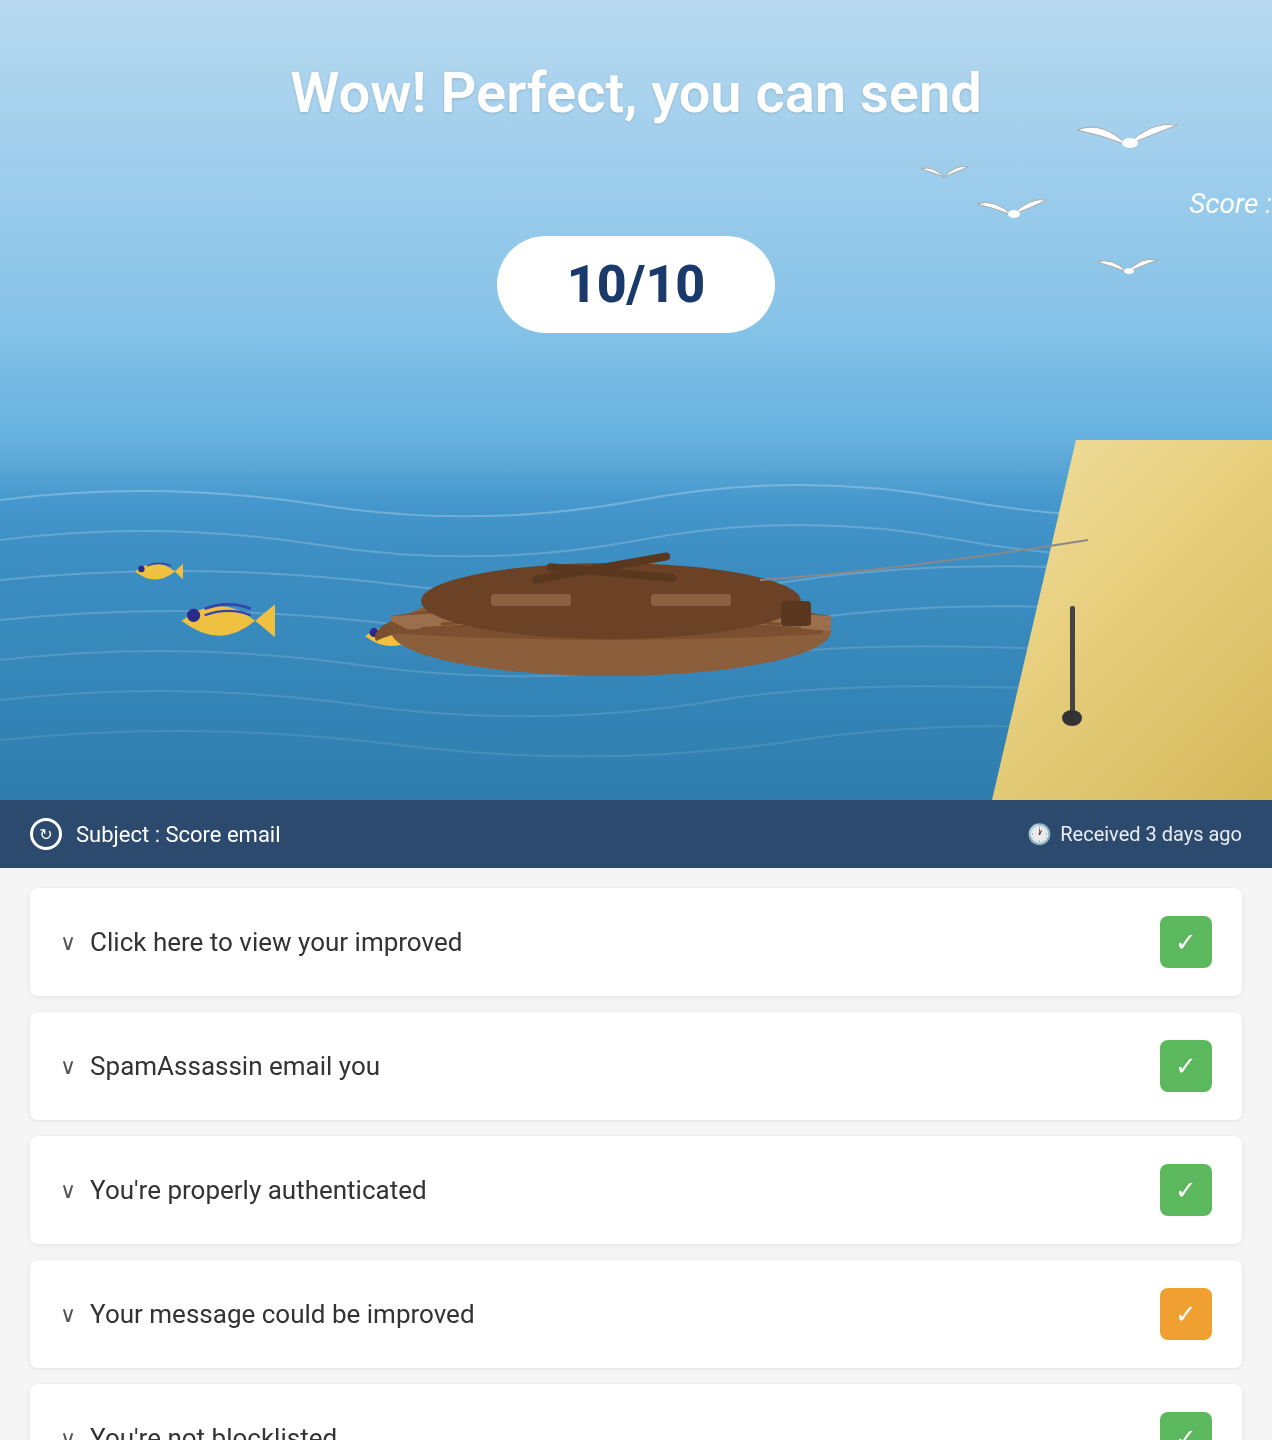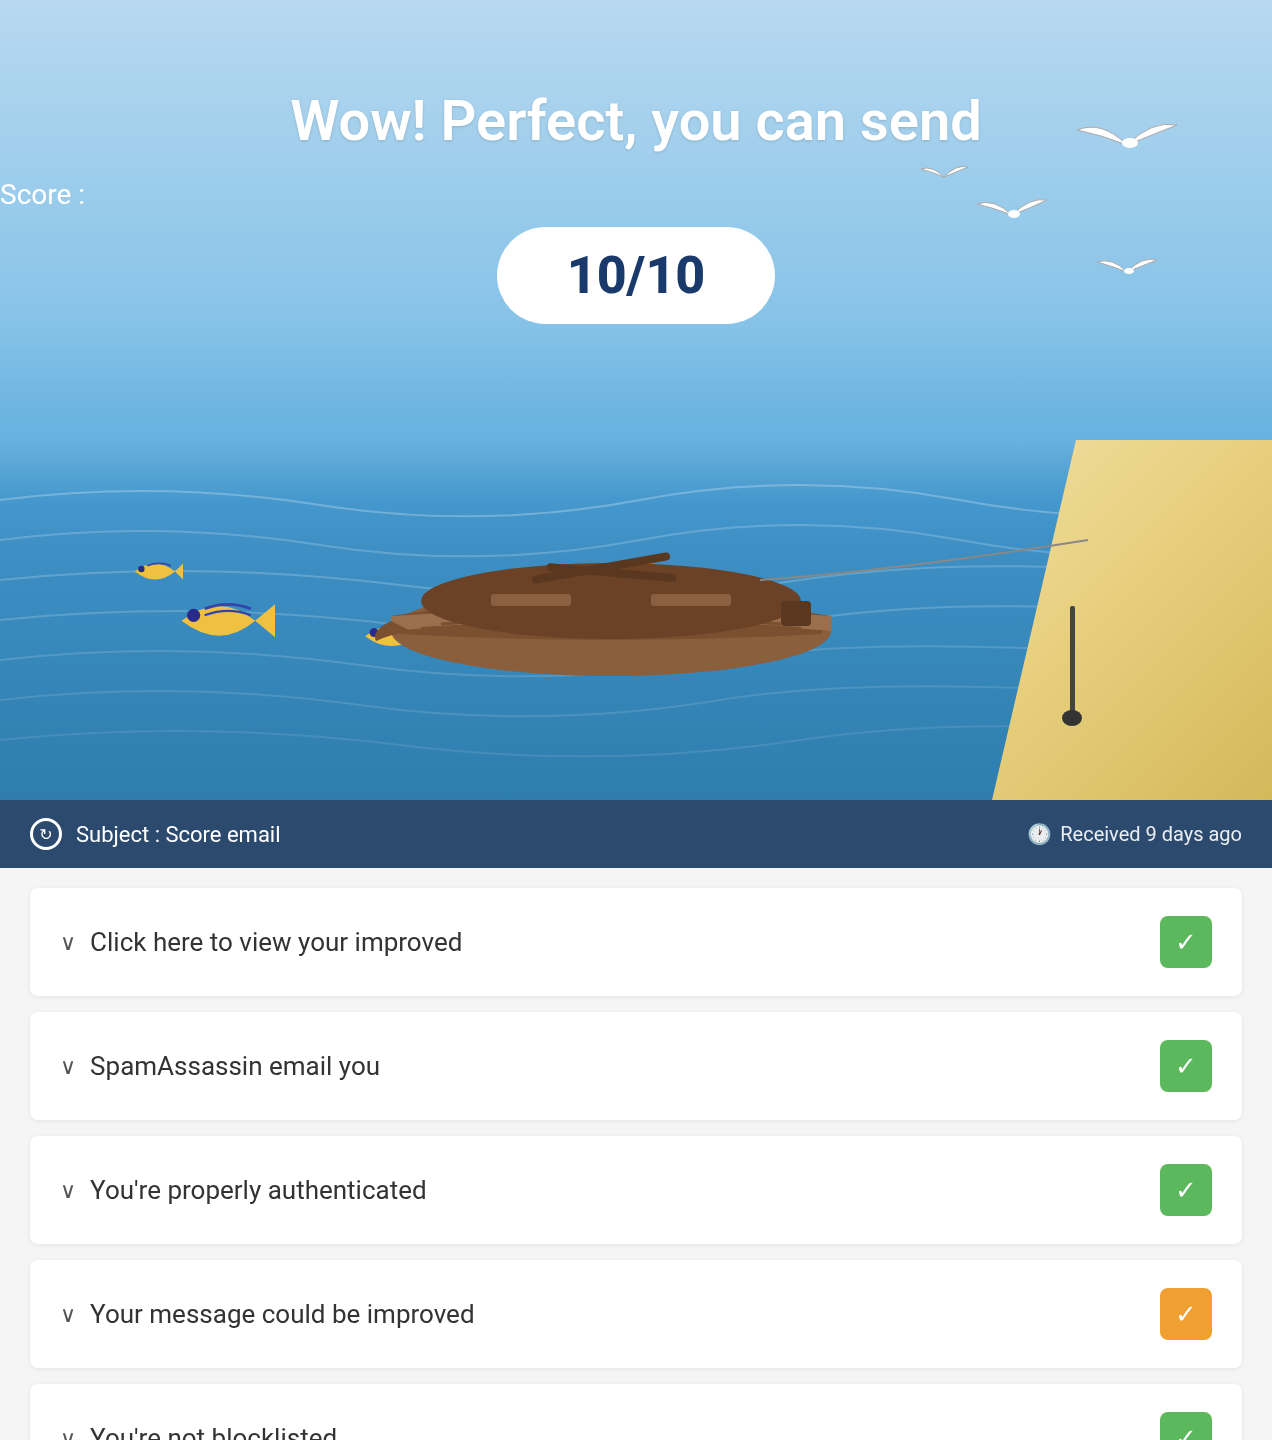--- a/index.html
+++ b/index.html
@@ -18,33 +18,34 @@
       height: 800px;
       background: linear-gradient(180deg, #b8d9f0 0%, #87c3e8 40%, #5aabdc 60%, #4a9fd4 100%);
       overflow: hidden;
     }
 
     .hero-title {
       text-align: center;
       color: white;
       font-size: 56px;
       font-weight: 600;
-      padding-top: 88px;
+      padding-top: 60px;
       text-shadow: 0 1px 3px rgba(0,0,0,0.15);
       position: relative;
       z-index: 10;
     }
 
     .score-label {
-      text-align: left;
+      text-align: right;
       color: white;
       font-size: 28px;
-      margin-top: 24px;
+      margin-top: 61px;
       position: relative;
       z-index: 10;
+      font-style: italic;
     }
 
     .score-badge {
       display: block;
       margin: 16px auto 10px;
       background: white;
       border-radius: 50px;
       padding: 18px 70px;
       width: fit-content;
       font-size: 52px;
@@ -346,21 +347,21 @@
   </div>
 </div>
 
 <div class="status-bar">
   <div class="status-bar-left">
     <div class="refresh-icon">↻</div>
     <span>Subject : Score email</span>
   </div>
   <div class="status-bar-right">
     <span>🕐</span>
-    <span>Received 9 days ago</span>
+    <span>Received 3 days ago</span>
   </div>
 </div>
 
 <div class="check-list" id="check-list">
     <div class="check-item">
       <div class="check-item-left">
         <span class="chevron">∨</span>
         <span>Click here to view your improved</span>
       </div>
       <div class="check-badge green">

